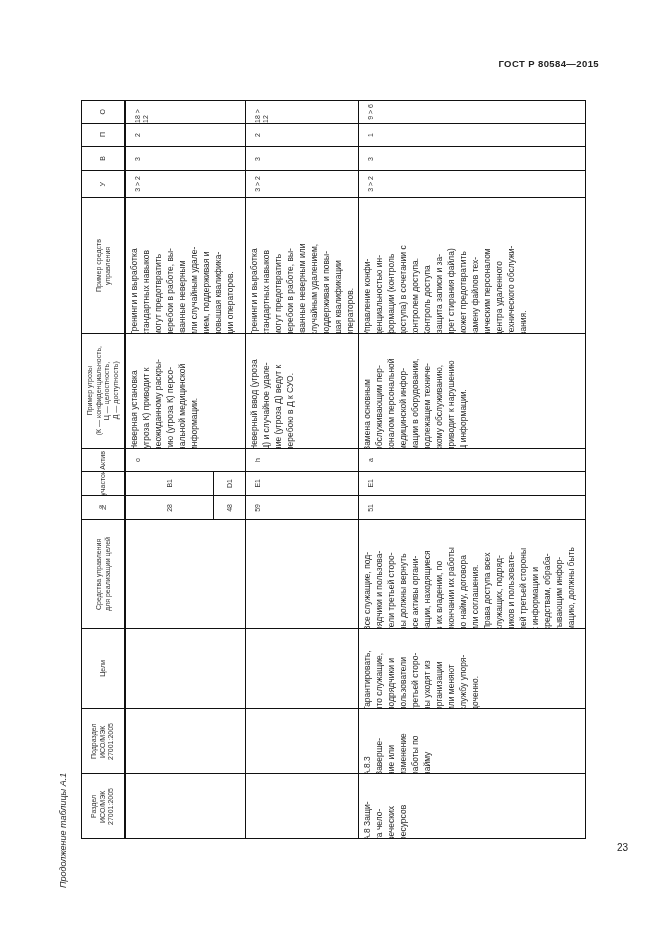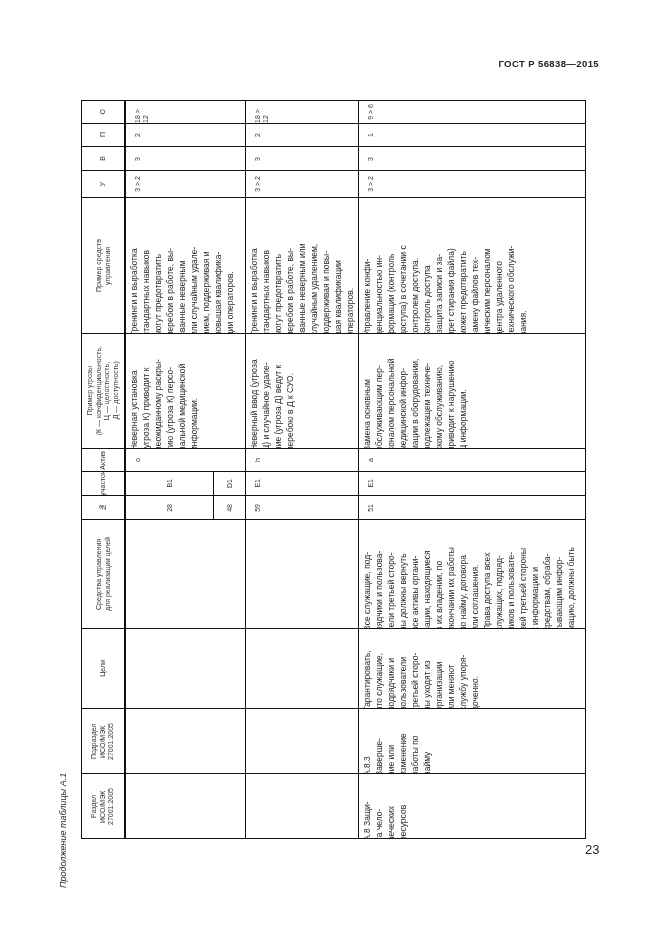--- a/index.html
+++ b/index.html
@@ -6,21 +6,21 @@
   body{
     width:661px;height:935px;background:#ffffff;position:relative;
     font-family:"Liberation Sans", sans-serif;color:#1c1c1c;
     overflow:hidden;
   }
   .doc-title{
     position:absolute;top:58px;right:62px;
     font-size:9.5px;font-weight:bold;letter-spacing:.4px;color:#222;
   }
   .page-num{
-    position:absolute;top:842px;left:585px;font-size:13px;color:#222;text-align:right;
+    position:absolute;top:842px;left:617px;font-size:10px;color:#222;text-align:right;
   }
   
   .vt{
     writing-mode:vertical-rl;
     transform:rotate(180deg);
     white-space:pre-line;
     text-orientation:mixed;
   }
   .cont-label{
     position:absolute;left:58px;top:698px;height:190px;width:15px;
@@ -49,21 +49,21 @@
   
   .valc{justify-content:flex-start;align-items:center;padding-left:8px;}
   .valc .vt{font-size:7px;line-height:8px;color:#333;}
   
   .valcc{justify-content:center;align-items:center;}
   .valcc .vt{font-size:7px;line-height:8px;color:#333;}
 </style>
 </head>
 <body>
 
-<div class="doc-title">ГОСТ Р 56838—2015</div>
+<div class="doc-title">ГОСТ Р 80584—2015</div>
 
 <div class="cont-label vt">Продолжение таблицы А.1</div>
 
 <div class="grid">
 
   <div class="cell hdrc hc" style="grid-area:1/1/2/2">
       <div class="vt">О</div>
     </div>
   <div class="cell valc" style="grid-area:1/2/2/4">
       <div class="vt">18 &gt; 12</div>

